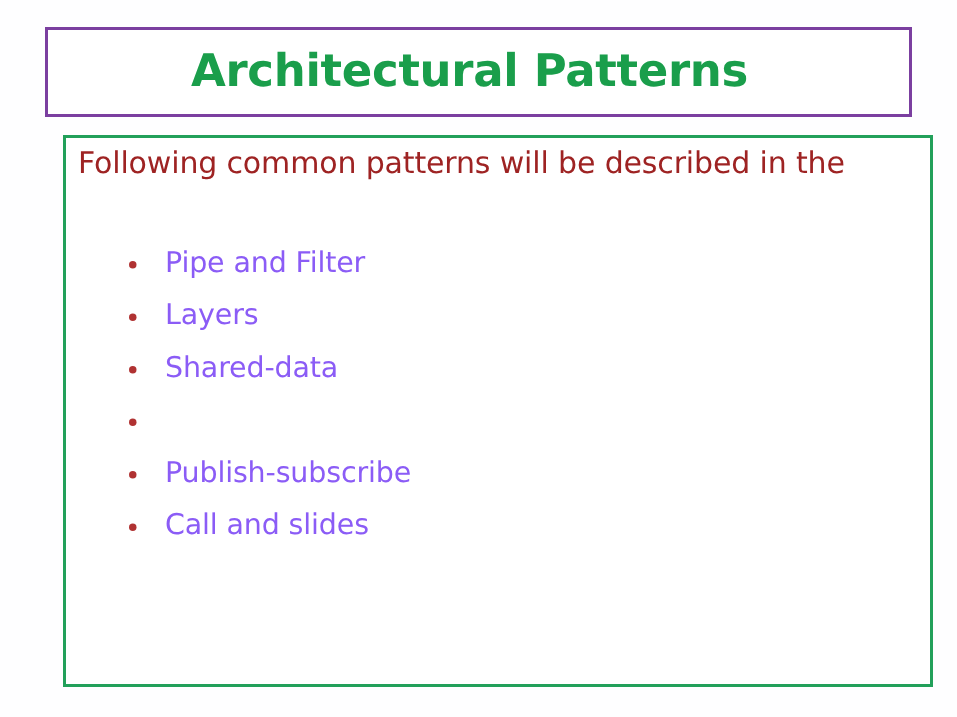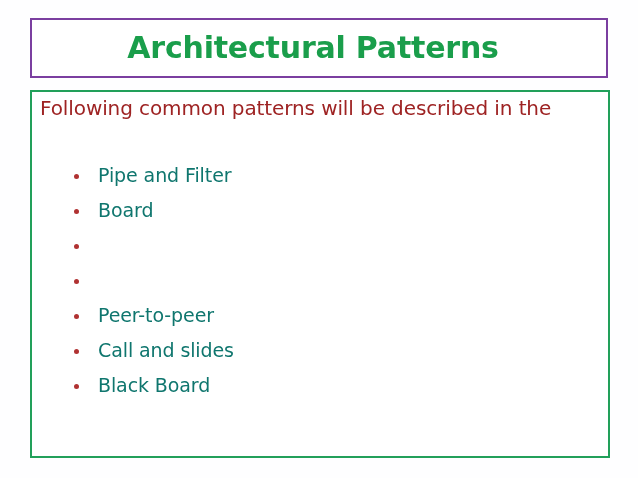--- a/index.html
+++ b/index.html
@@ -47,21 +47,21 @@
     font-size: 30px;
     line-height: 1;
     letter-spacing: -0.2px;
     white-space: nowrap;
     transform: translateX(-6px);
   }
 
   
   #content-box {
     position: absolute;
-    left: 30px;
+    left: 42px;
     top: 90px;
     width: 580px;
     height: 368px;
     box-sizing: border-box;
     border: 2px solid #22A05A;
     background: #ffffff;
     overflow: hidden;
   }
 
   #intro {
@@ -83,21 +83,21 @@
     width: 556px;
     list-style: none;
     margin: 0;
     padding: 0;
   }
   .bullet-item {
     position: relative;
     height: 35px;
     line-height: 35px;
     padding-left: 58px;
-    color: #0f766e;
+    color: #8b5cf6;
     font-family: "DejaVu Sans", sans-serif;
     font-size: 19px;
     letter-spacing: -0.1px;
     white-space: nowrap;
   }
   .bullet-dot {
     position: absolute;
     left: 34px;
     top: 50%;
     width: 5px;
@@ -125,36 +125,33 @@
       <div>Following common patterns will be described in the</div>
     </div>
 
     <ul id="bullet-list">
       <li class="bullet-item">
         <span class="bullet-dot"></span>
         <span class="bullet-label">Pipe and Filter</span>
       </li>
       <li class="bullet-item">
         <span class="bullet-dot"></span>
-        <span class="bullet-label">Board</span>
+        <span class="bullet-label">Layers</span>
+      </li>
+      <li class="bullet-item">
+        <span class="bullet-dot"></span>
+        <span class="bullet-label">Shared-data</span>
       </li>
       <li class="bullet-item">
         <span class="bullet-dot"></span>
       </li>
       <li class="bullet-item">
         <span class="bullet-dot"></span>
-      </li>
-      <li class="bullet-item">
-        <span class="bullet-dot"></span>
-        <span class="bullet-label">Peer-to-peer</span>
+        <span class="bullet-label">Publish-subscribe</span>
       </li>
       <li class="bullet-item">
         <span class="bullet-dot"></span>
         <span class="bullet-label">Call and slides</span>
-      </li>
-      <li class="bullet-item">
-        <span class="bullet-dot"></span>
-        <span class="bullet-label">Black Board</span>
       </li>
     </ul>
 
   </div>
 </div>
 
 </body></html>

